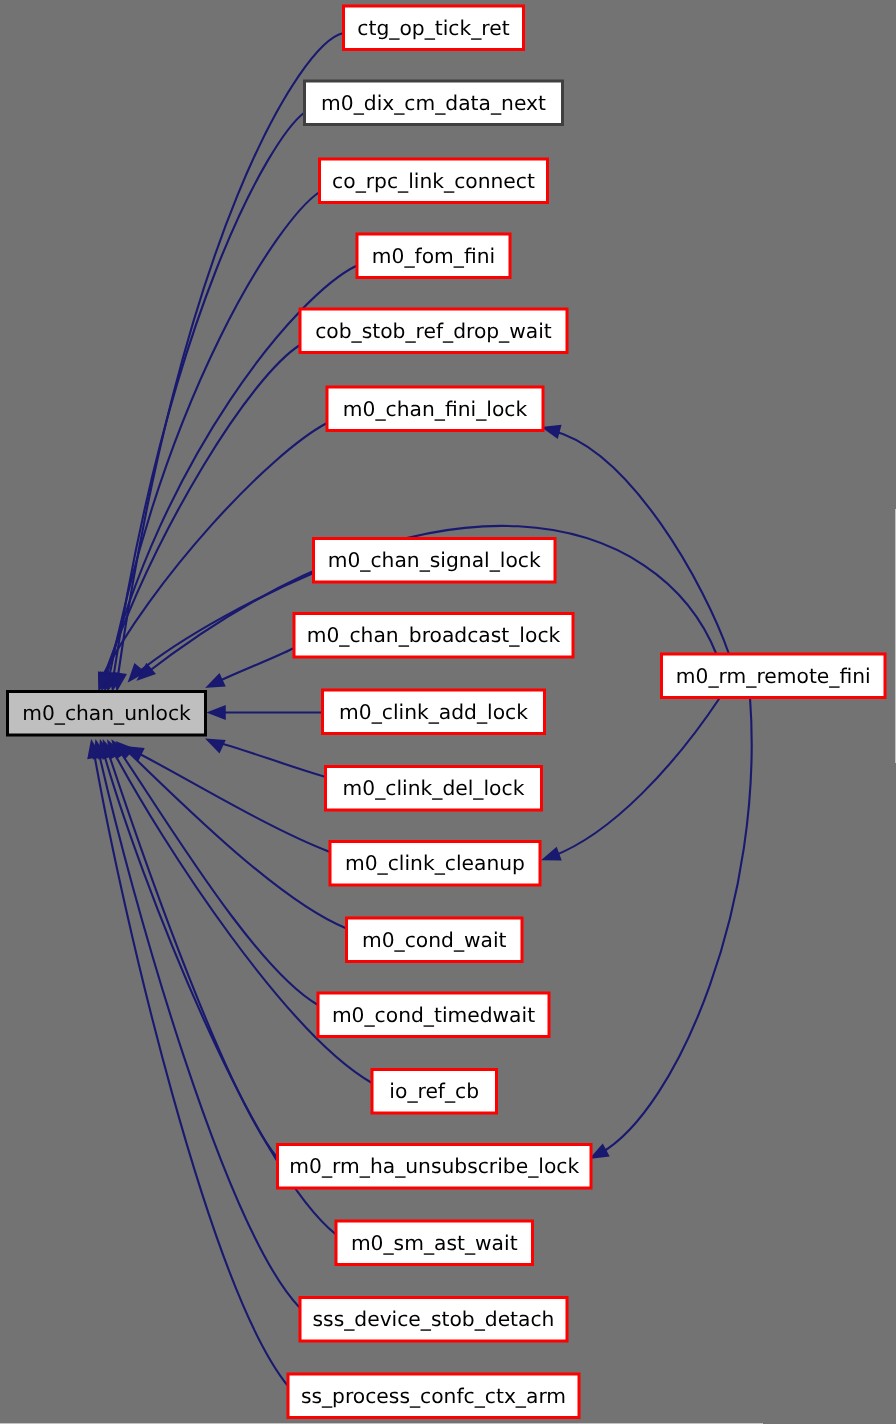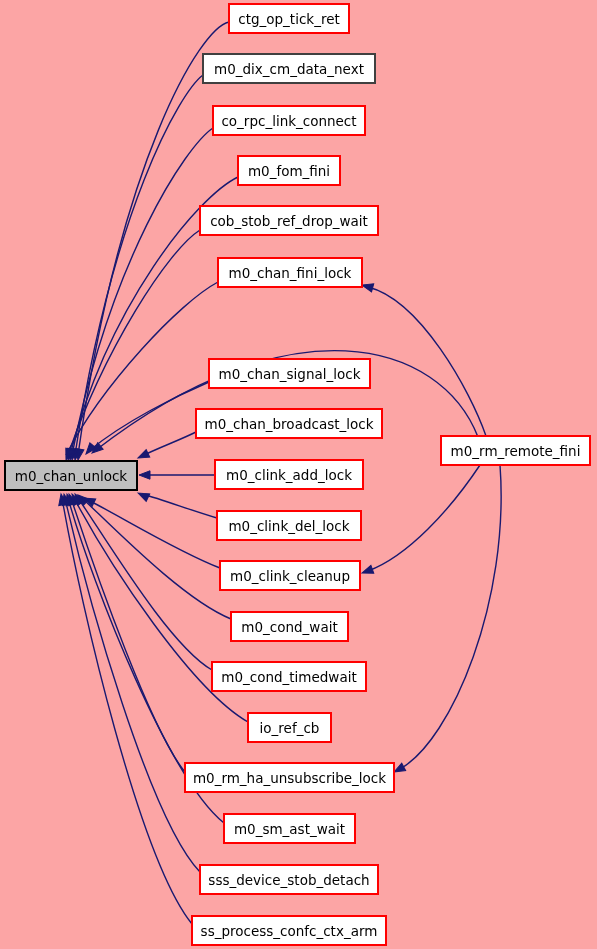--- a/index.html
+++ b/index.html
@@ -4,21 +4,21 @@
 <style>
   html, body {
     margin: 0;
     padding: 0;
     background: #ffffff;
   }
   #canvas {
     position: relative;
     width: 597px;
     height: 949px;
-    background: #fca5a5;
+    background: #737373;
     font-family: "DejaVu Sans", "Liberation Sans", sans-serif;
     overflow: hidden;
   }
   svg#graph {
     position: absolute;
     left: 0;
     top: 0;
     width: 597px;
     height: 949px;
   }

